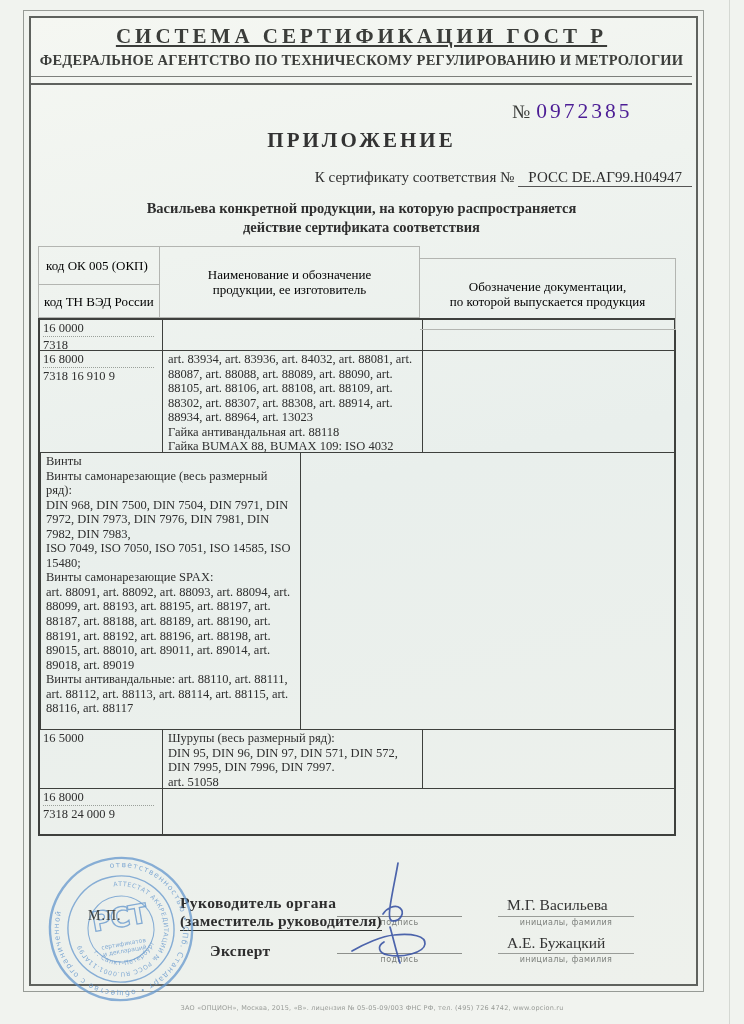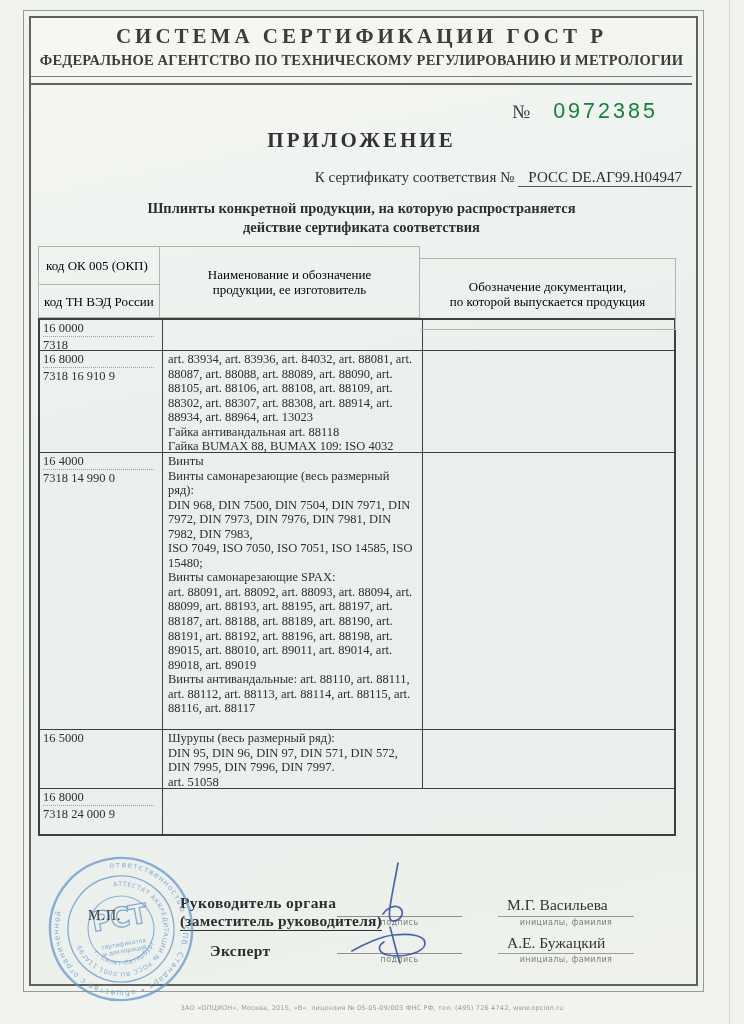--- a/index.html
+++ b/index.html
@@ -9,27 +9,27 @@
         background:rgba(160,165,160,.35);}
   .outer-frame{position:absolute;left:23px;top:10px;width:679px;height:980px;
         border:1px solid #979b96;}
   .inner-frame{position:absolute;left:29px;top:16px;width:665px;height:966px;
         border:2px solid #5f625e;
         background:linear-gradient(168deg,#f5f7f2 0%,#e9efec 48%,#eef1ec 100%);}
   .header-strip{position:absolute;left:31px;top:18px;width:661px;height:58px;
         border-bottom:1px solid #7d807c;}
   .strip-line2{position:absolute;left:31px;top:83px;width:661px;height:2px;background:#5f625e;}
   .sys-title{position:absolute;left:31px;top:24px;width:661px;text-align:center;
-        font-weight:bold;font-size:21px;letter-spacing:4px;color:#3b3d3a;white-space:nowrap;}
+        font-weight:bold;font-size:21px;letter-spacing:4px;color:#3b3d3a;white-space:nowrap;text-decoration:underline;}
   .agency-title{position:absolute;left:31px;top:52px;width:661px;text-align:center;
         font-weight:bold;font-size:14.5px;letter-spacing:.2px;color:#3b3d3a;white-space:nowrap;}
   .serial{position:absolute;left:512px;top:99px;white-space:nowrap;}
   .serial .no{font-size:19px;color:#3c3e3b;}
-  .serial .digits{font-family:Liberation Sans, sans-serif;font-size:21.5px;
-        color:#15803d;letter-spacing:3px;margin-left:23px;}
+  .serial .digits{font-family:Liberation Serif, serif;font-size:21.5px;
+        color:#4c1d95;letter-spacing:3px;margin-left:6px;}
   .doc-title{position:absolute;left:31px;top:128px;width:661px;text-align:center;
         font-weight:bold;font-size:21px;letter-spacing:3px;color:#333;}
   .cert-line{position:absolute;left:31px;top:169px;width:661px;text-align:right;font-size:15px;}
   .cert-line .cert-no{border-bottom:1px solid #555;padding:0 10px 1px 10px;margin-left:4px;}
   .intro{position:absolute;left:31px;top:199px;width:661px;text-align:center;
         font-weight:bold;font-size:14.5px;line-height:19px;white-space:pre-line;}
   
   .tbl{position:absolute;left:38px;top:246px;width:638px;}
   .thead{position:relative;height:72px;font-size:13px;color:#000000;}
   .thead .hc{position:absolute;box-sizing:border-box;border:1px solid #b3b5b1;
@@ -98,21 +98,21 @@
   <div class="serial">
     <span class="no">№</span><span class="digits">0972385</span>
   </div>
 
   <div class="doc-title">ПРИЛОЖЕНИЕ</div>
 
   <div class="cert-line">
     <span>К сертификату соответствия №</span><span class="cert-no">РОСС DE.АГ99.Н04947</span>
   </div>
 
-  <div class="intro">Шплинты конкретной продукции,  на которую распространяется
+  <div class="intro">Васильева конкретной продукции,  на которую распространяется
 действие сертификата соответствия</div>
 
   <div class="tbl">
     <div class="thead">
       <div class="hc hc1a">код ОК 005 (ОКП)</div>
       <div class="hc hc1b">код ТН ВЭД России</div>
       <div class="hc hc2">Наименование и обозначение
 продукции, ее изготовитель</div>
       <div class="hc hc3">Обозначение документации,
 по которой выпускается продукция</div>
@@ -134,24 +134,20 @@
         <div class="c2">art. 83934, art. 83936, art. 84032, art. 88081, art.
 88087, art. 88088, art. 88089, art. 88090, art.
 88105, art. 88106, art. 88108, art. 88109, art.
 88302, art. 88307, art. 88308, art. 88914, art.
 88934, art. 88964, art. 13023
 Гайка антивандальная  art. 88118
 Гайка BUMAX 88, BUMAX 109: ISO 4032</div>
         <div class="c3"></div>
       </div>
       <div class="trow">
-        <div class="c1">
-          <span class="code1">16 4000</span>
-          <span class="code2">7318 14 990 0</span>
-        </div>
         <div class="c2">Винты
 Винты самонарезающие  (весь размерный
 ряд):
 DIN 968, DIN 7500, DIN 7504, DIN 7971, DIN
 7972, DIN 7973, DIN 7976, DIN 7981, DIN
 7982, DIN 7983,
 ISO 7049, ISO 7050, ISO 7051, ISO 14585, ISO
 15480;
 Винты самонарезающие SPAX:
 art. 88091, art. 88092, art. 88093, art. 88094, art.

